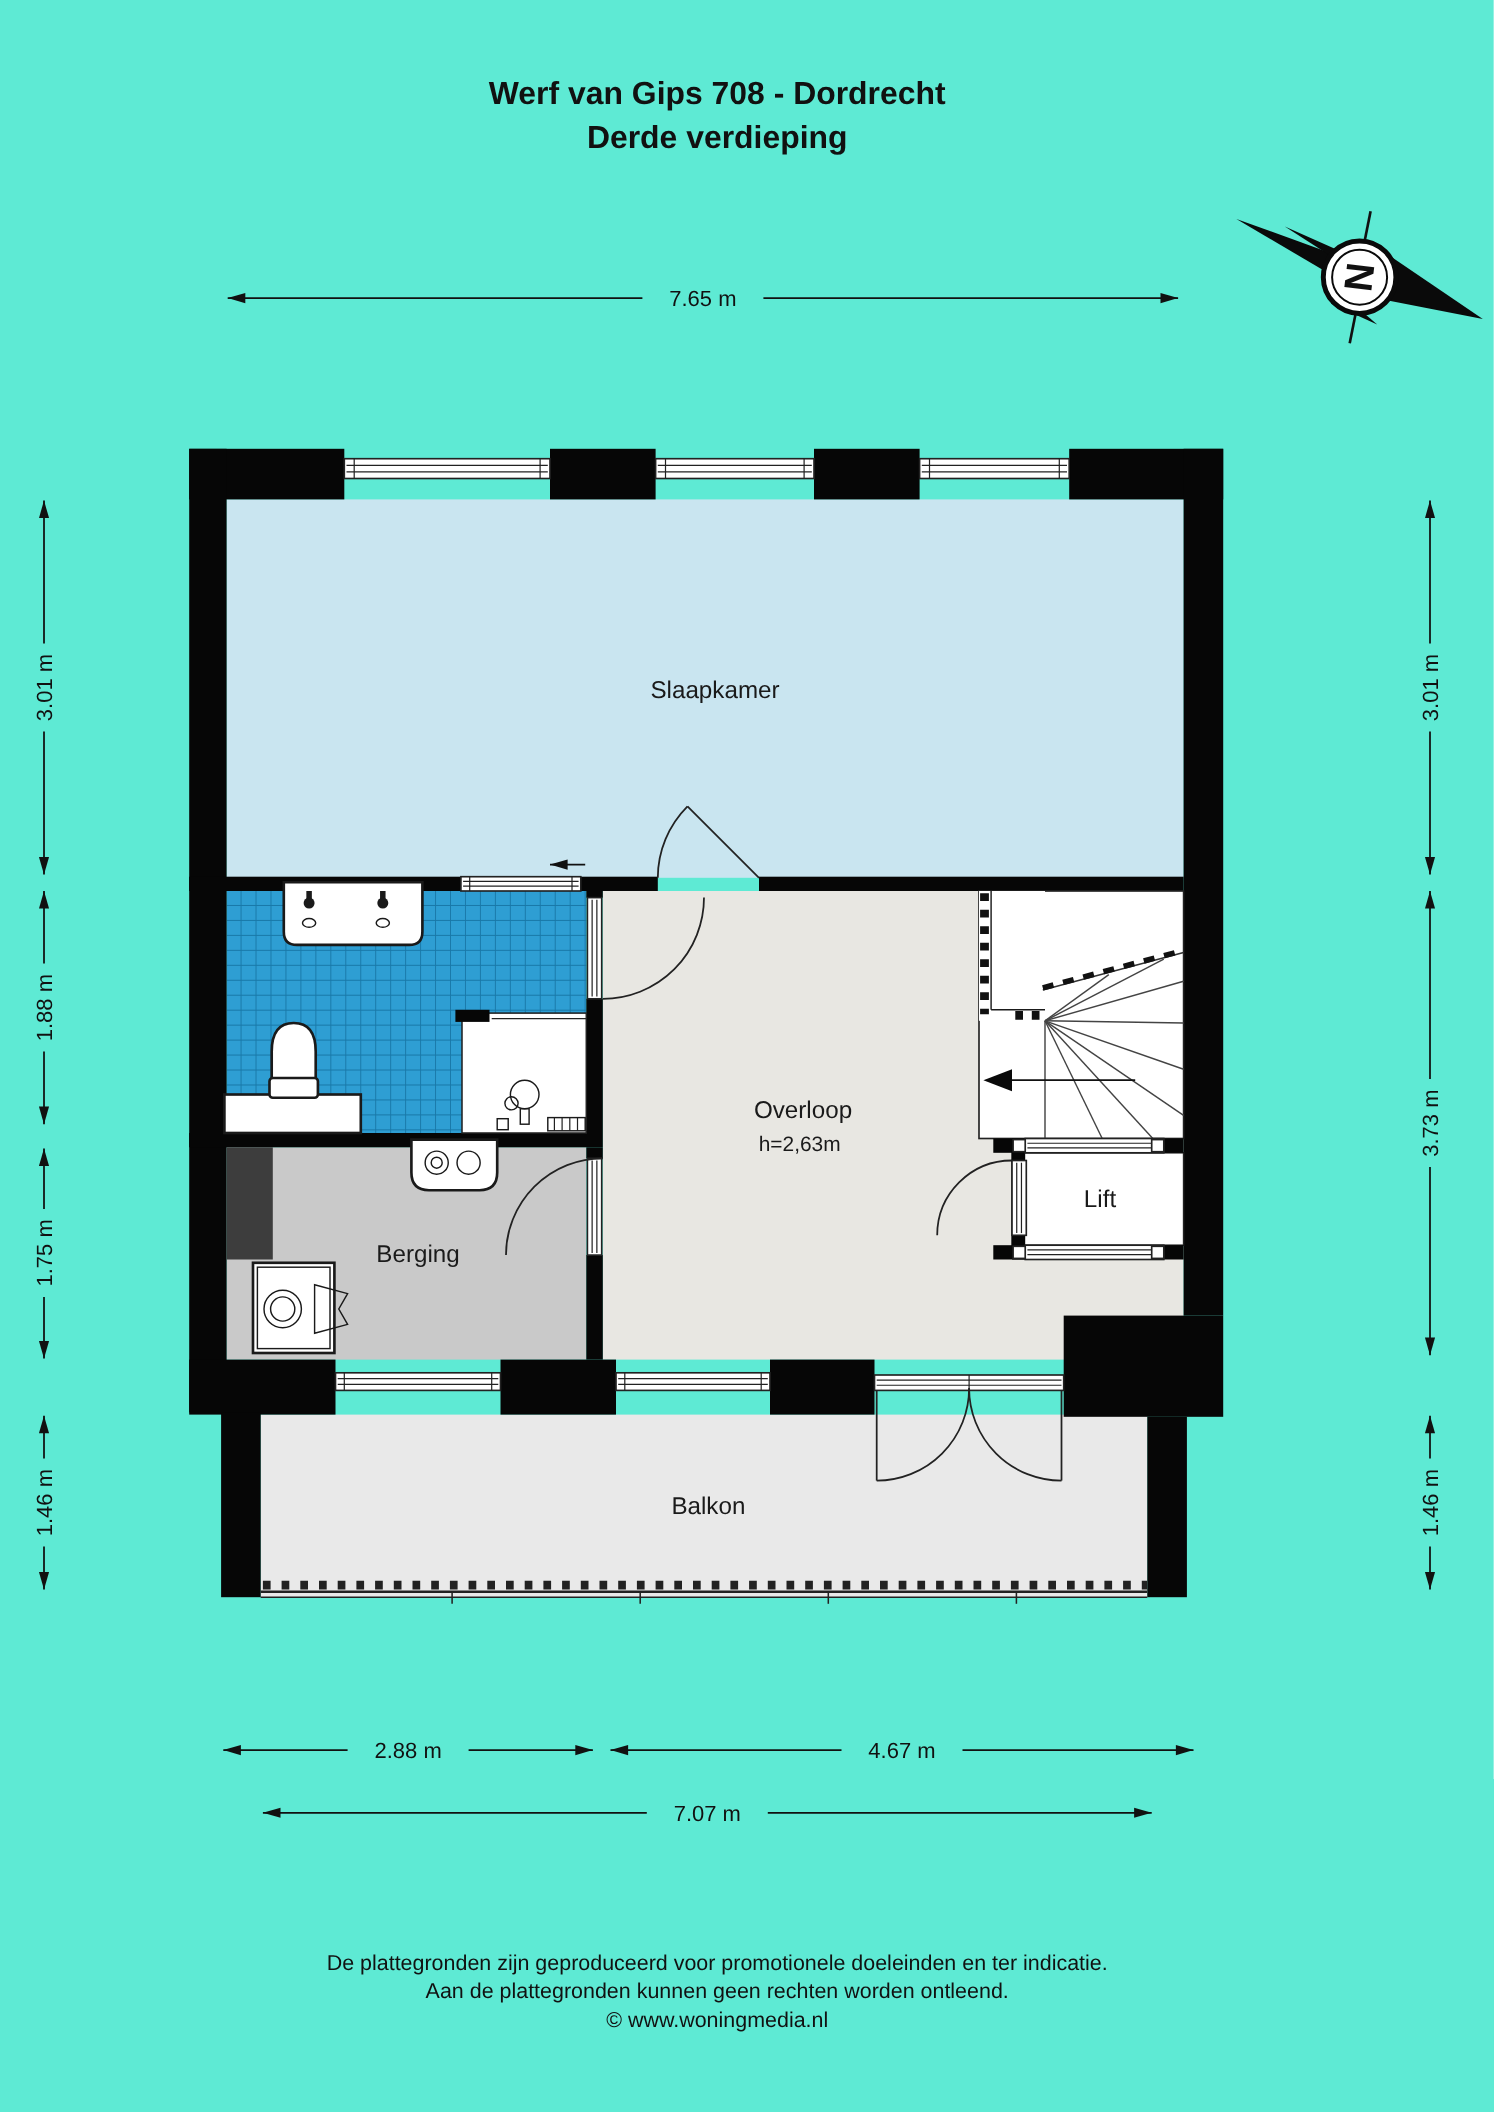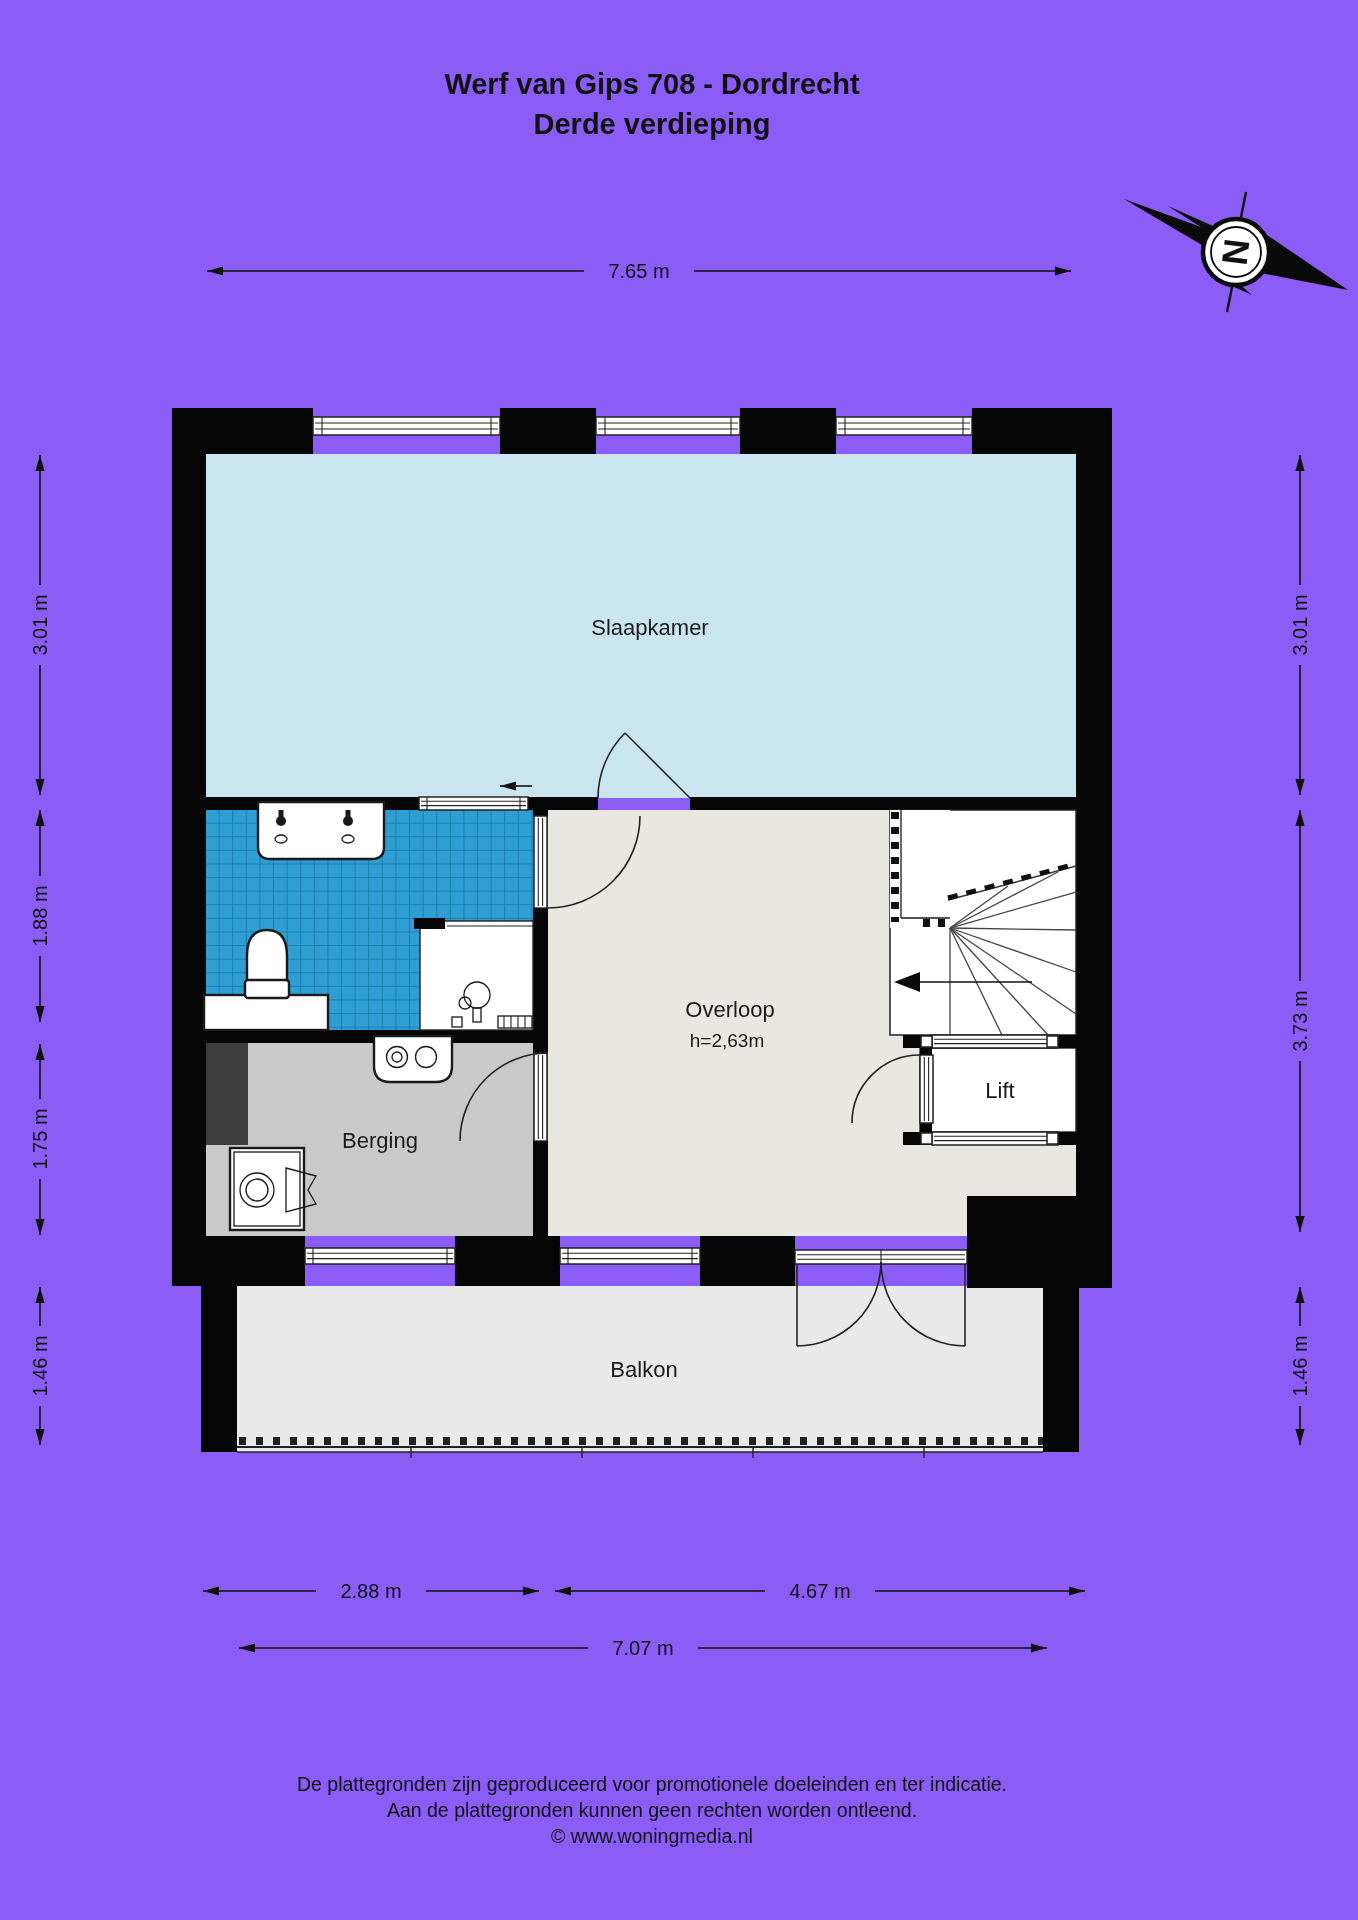--- a/index.html
+++ b/index.html
@@ -1,16 +1,16 @@
 <!DOCTYPE html>
 <html><head>
 <meta charset="utf-8">
 <style>
   html,body{margin:0;padding:0;background:#ffffff;}
-  .page{width:1358px;height:1920px;position:relative;margin:0 auto;background:#8b5cf6;
+  .page{width:1358px;height:1920px;position:relative;margin:0 auto;background:#5eead4;
         font-family:"Liberation Sans", sans-serif;}
   svg{display:block;}
   text{font-family:"Liberation Sans", sans-serif;fill:#111;}
   .title1{font-size:29px;font-weight:bold;}
   .title2{font-size:29px;font-weight:bold;}
   .room-label{font-size:22px;fill:#1a1a1a;}
   .room-note{font-size:19px;fill:#1a1a1a;}
   .dim-label{font-size:20px;fill:#111;}
   .footer-line{font-size:19.5px;fill:#111;}
   .wall{fill:#060606;stroke:none;}

